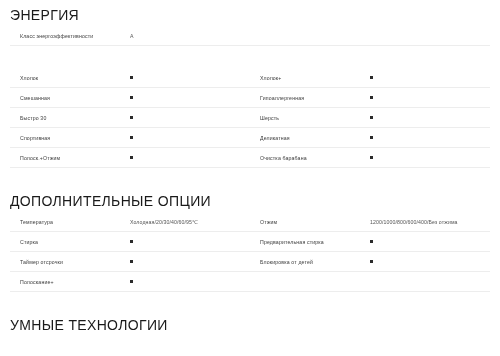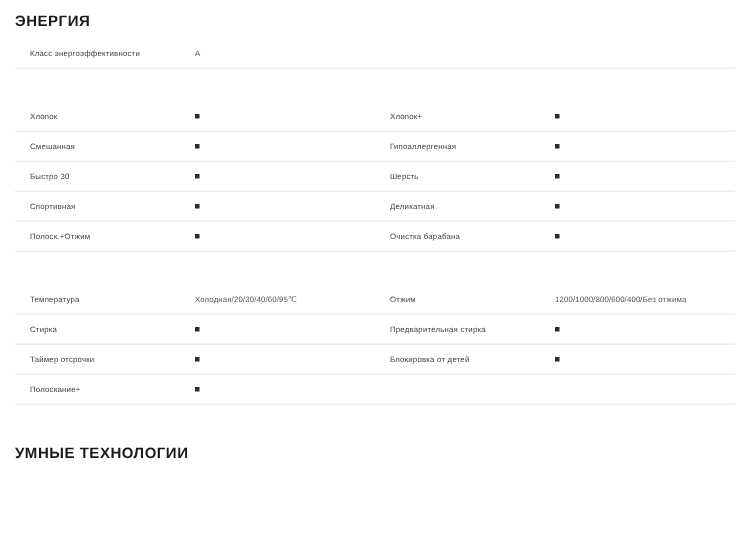--- a/index.html
+++ b/index.html
@@ -17,22 +17,22 @@
   .spec-page {
     width: 500px;
     padding: 0;
     box-sizing: border-box;
   }
   .section {
     padding: 0 10px;
     box-sizing: border-box;
   }
   .section-title {
-    font-size: 10px;
-    font-weight: 700;
+    font-size: 14px;
+    font-weight: 400;
     letter-spacing: 0.35px;
     color: #1a1a1a;
     text-transform: uppercase;
     padding: 0 0 0 0;
     margin: 0;
     line-height: 10px;
   }
   .section-head-wrap {
     height: 22px;
     display: flex;
@@ -177,20 +177,23 @@
               <span class="cell-label">Очистка барабана</span>
               <span class="cell-value">
                 <span class="dot"></span>
               </span>
             </div>
           </div>
         </div>
       </div>
       <div class="gap-lg"></div>
       <div class="section">
+        <div class="section-head-wrap">
+          <div class="section-title">ДОПОЛНИТЕЛЬНЫЕ ОПЦИИ</div>
+        </div>
         <div class="rows">
           <div class="row">
             <div class="cell">
               <span class="cell-label">Температура</span>
               <span class="cell-value">Холодная/20/30/40/60/95℃</span>
             </div>
             <div class="cell">
               <span class="cell-label">Отжим</span>
               <span class="cell-value">1200/1000/800/600/400/Без отжима</span>
             </div>

